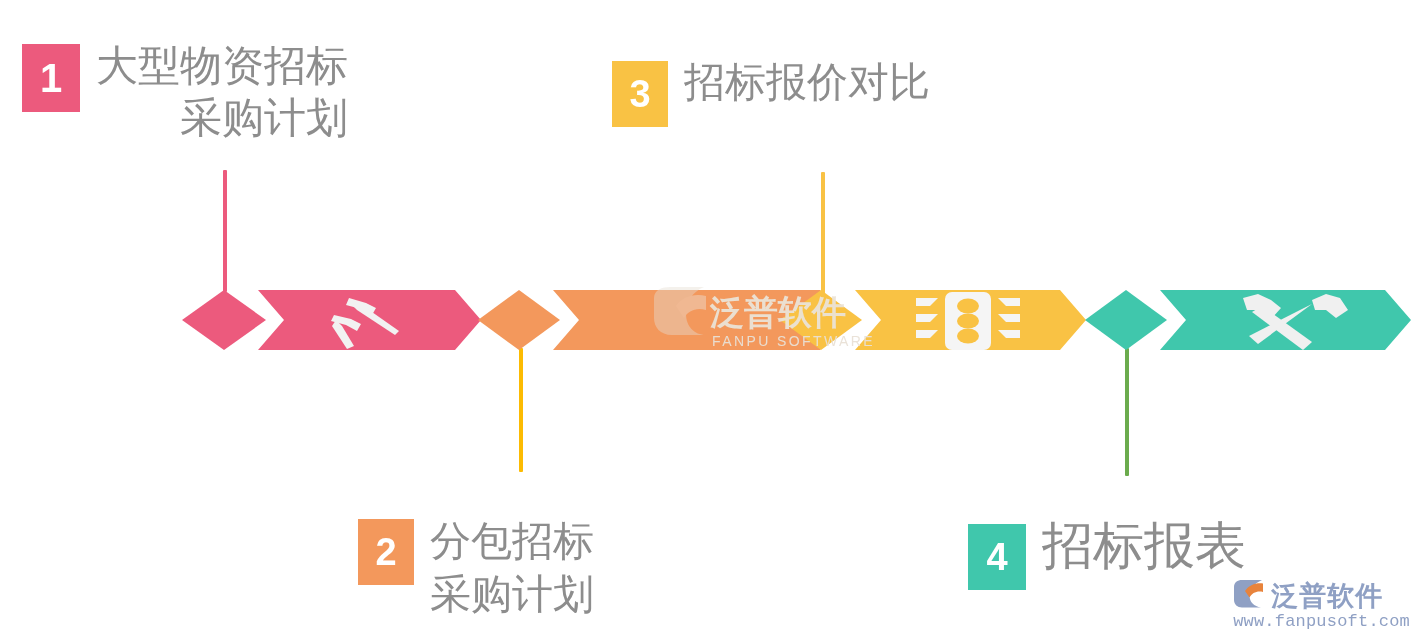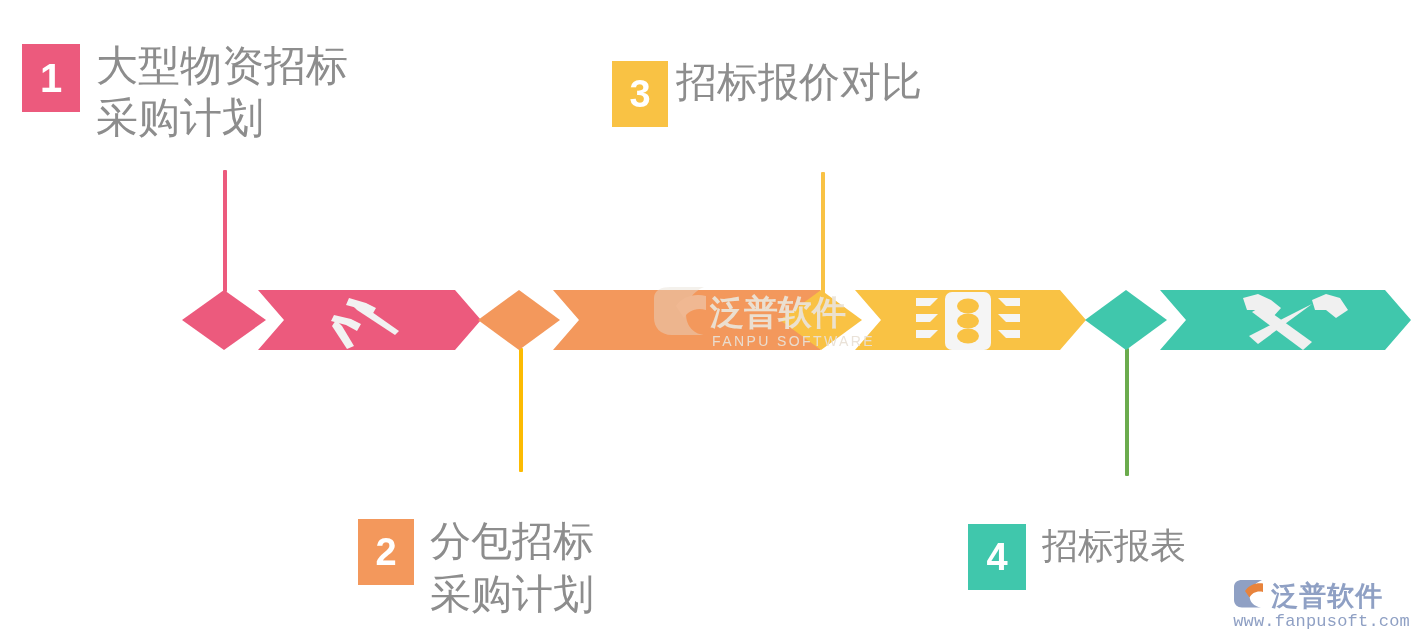--- a/index.html
+++ b/index.html
@@ -38,36 +38,36 @@
   .step-text {
     color: #8d8d8d;
     font-family: "DejaVu Sans", "Liberation Sans", sans-serif;
     font-weight: 400;
     white-space: pre-line;
   }
 
   
   #label-1 { left: 22px; top: 44px; }
   #label-1 .step-badge { width: 58px; height: 68px; font-size: 40px; background: #ec5a7d; }
-  #label-1 .step-text  { font-size: 42px; line-height: 52px; margin-left: 16px; margin-top: -4px; }
+  #label-1 .step-text  { font-size: 42px; line-height: 52px; margin-left: 16px; margin-top: -4px; text-align: right; }
 
   
   #label-2 { left: 358px; top: 519px; }
   #label-2 .step-badge { width: 56px; height: 66px; font-size: 38px; background: #f3985c; }
   #label-2 .step-text  { font-size: 41px; line-height: 53px; margin-left: 16px; margin-top: -4px; text-align: center; }
 
   
   #label-3 { left: 612px; top: 61px; }
   #label-3 .step-badge { width: 56px; height: 66px; font-size: 38px; background: #f9c244; }
-  #label-3 .step-text  { font-size: 41px; line-height: 51px; margin-left: 8px; margin-top: -4px; }
+  #label-3 .step-text  { font-size: 41px; line-height: 51px; margin-left: 16px; margin-top: -4px; }
 
   
   #label-4 { left: 968px; top: 524px; }
   #label-4 .step-badge { width: 58px; height: 66px; font-size: 38px; background: #40c7ac; }
-  #label-4 .step-text  { font-size: 36px; line-height: 51px; margin-left: 16px; margin-top: -4px; text-align: right; }
+  #label-4 .step-text  { font-size: 51px; line-height: 51px; margin-left: 16px; margin-top: -4px; text-align: right; }
 
   
   .connector {
     position: absolute;
     width: 4px;
     border-radius: 1px;
   }
 
   
   #ribbon {

